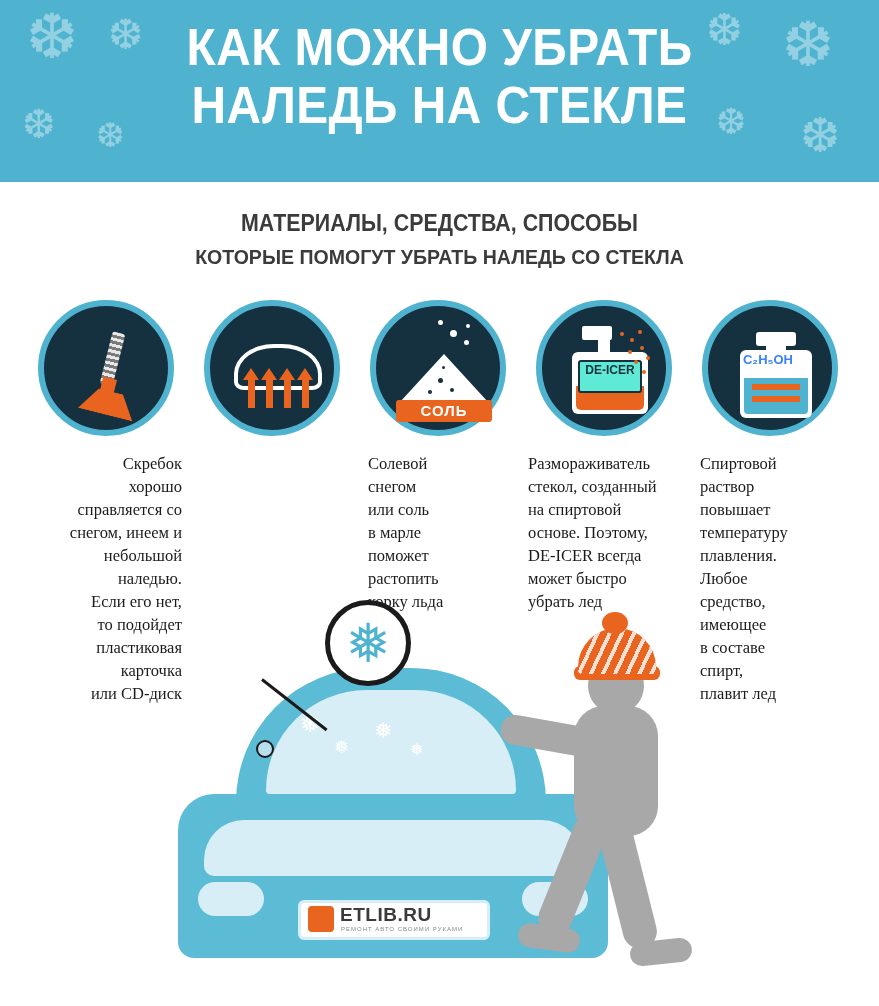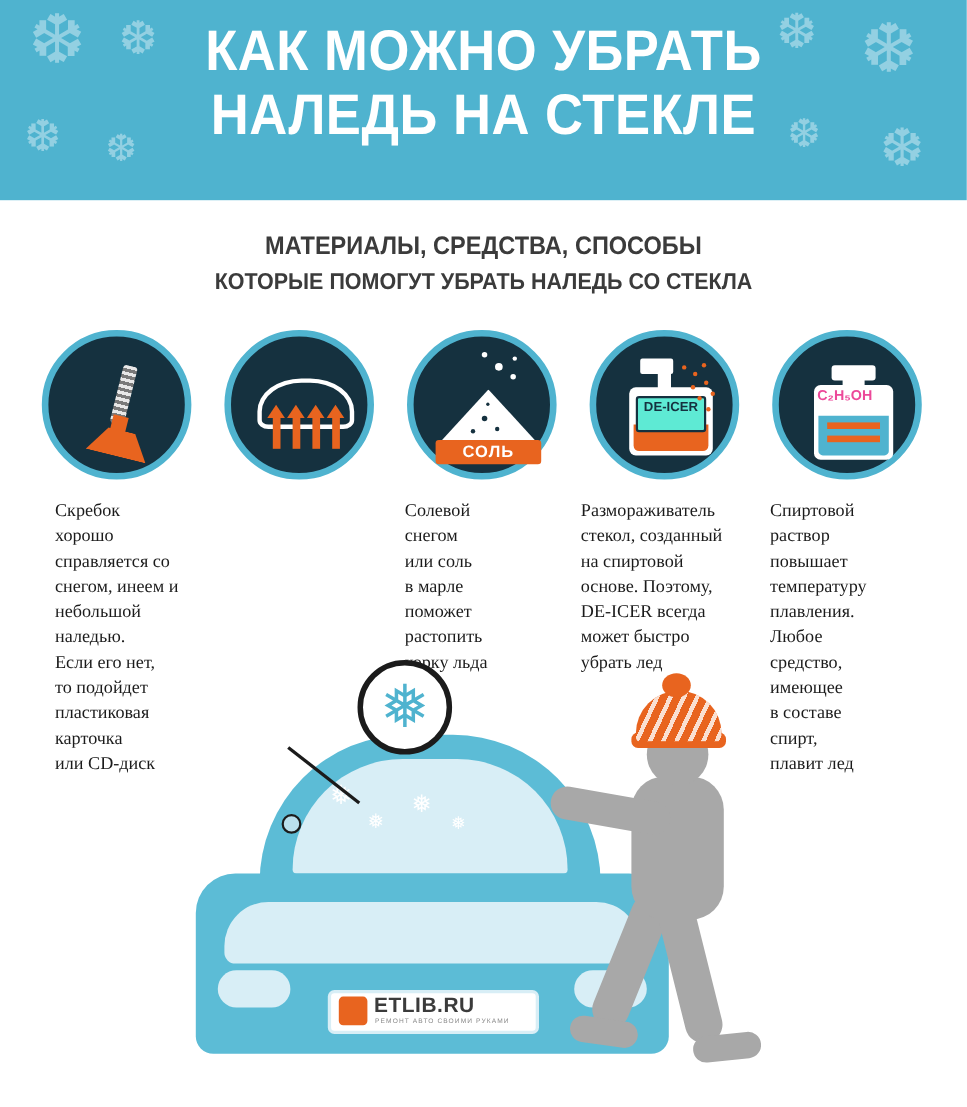--- a/index.html
+++ b/index.html
@@ -90,21 +90,21 @@
     border: 6px solid #4fb3cf;
   }
   .col-text {
     margin-top: 16px;
     color: #1b1b1b;
     font-family: "Liberation Serif", serif;
     font-size: 16.5px;
     line-height: 23px;
     white-space: pre-line;
   }
-  .col-0 .col-text { margin-left: 20px; }
+  .col-0 .col-text { margin-left: 10px; text-align: right; }
   .col-1 .col-text { margin-left: 6px; }
   .col-2 .col-text { margin-left: 6px; }
   .col-3 .col-text { margin-left: 0px; }
   .col-4 .col-text { margin-left: 6px; }
 
   
   .ico { position: absolute; }
 
   
   .scr-handle {
@@ -190,21 +190,21 @@
   
   .al-body {
     left: 32px; top: 44px; width: 72px; height: 68px;
     background:#ffffff; border-radius: 6px;
   }
   .al-top { left: 48px; top: 26px; width: 40px; height: 14px; background:#ffffff; border-radius:3px; }
   .al-neck { left: 58px; top: 36px; width: 20px; height: 12px; background:#ffffff; }
   .al-blue { left: 36px; top: 72px; width: 64px; height: 36px; background:#4fb3cf; border-radius:0 0 4px 4px;}
   .al-text {
     left: 32px; top: 46px; width: 56px; text-align:center;
-    color:#ec4899; font-weight:bold; font-size:13px;
+    color:#3b82f6; font-weight:bold; font-size:13px;
   }
   .al-bar { background:#e8641f; height:6px; left:44px; width:48px; }
   .ab1 { top: 78px; } .ab2 { top: 90px; }
 
   
   .illus { position: absolute; left: 0; top: 600px; width: 879px; height: 406px; }
 
   .car {
     position: absolute; left: 178px; top: 68px;
     width: 430px; height: 300px;

